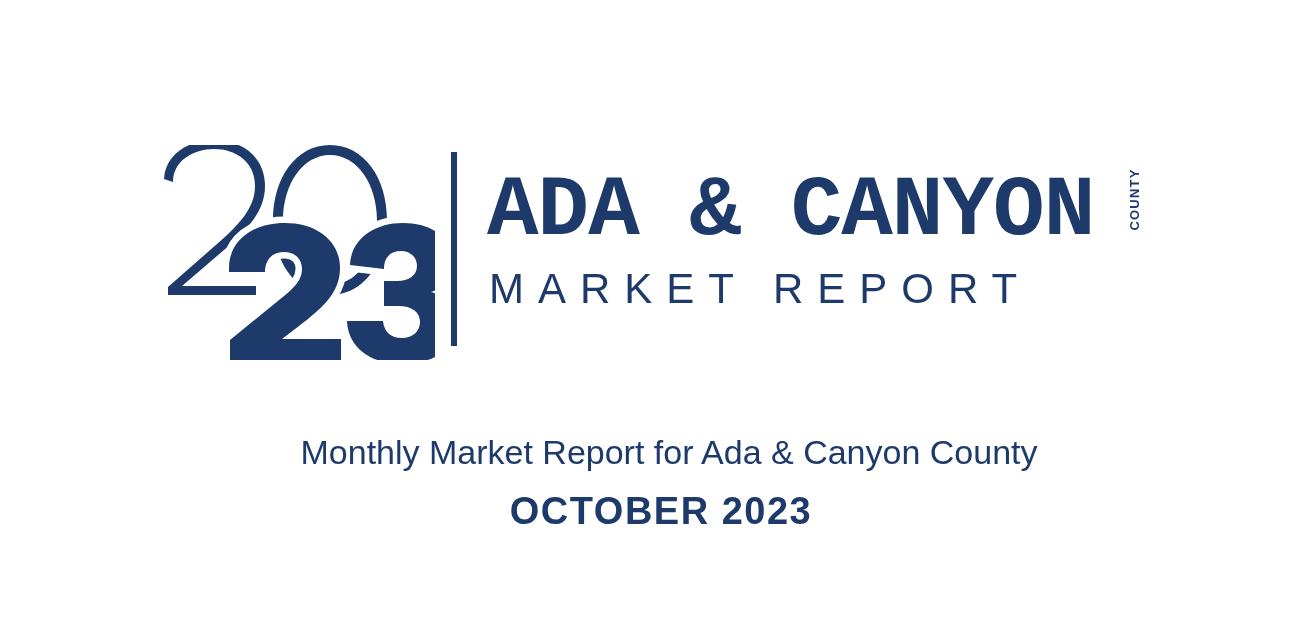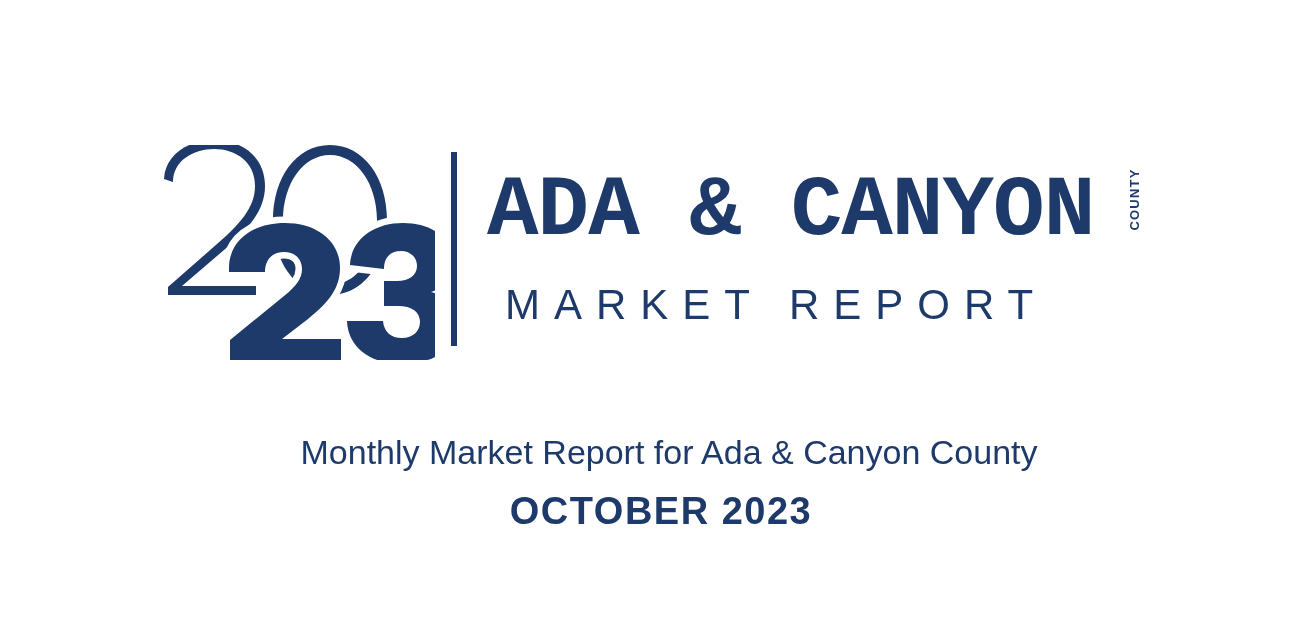--- a/index.html
+++ b/index.html
@@ -87,21 +87,21 @@
     color: #1d3a6b;
     transform: rotate(-90deg);
     transform-origin: center center;
     white-space: nowrap;
   }
 
   #brand-subtitle {
     position: absolute;
     left: 2px;
     top: 138px;
-    margin: 16px;
+    margin: 0;
     font-family: "Liberation Sans", sans-serif;
     font-size: 42px;
     font-weight: normal;
     line-height: 1;
     letter-spacing: 14px;
     color: #1d3a6b;
     white-space: nowrap;
   }
 
   

